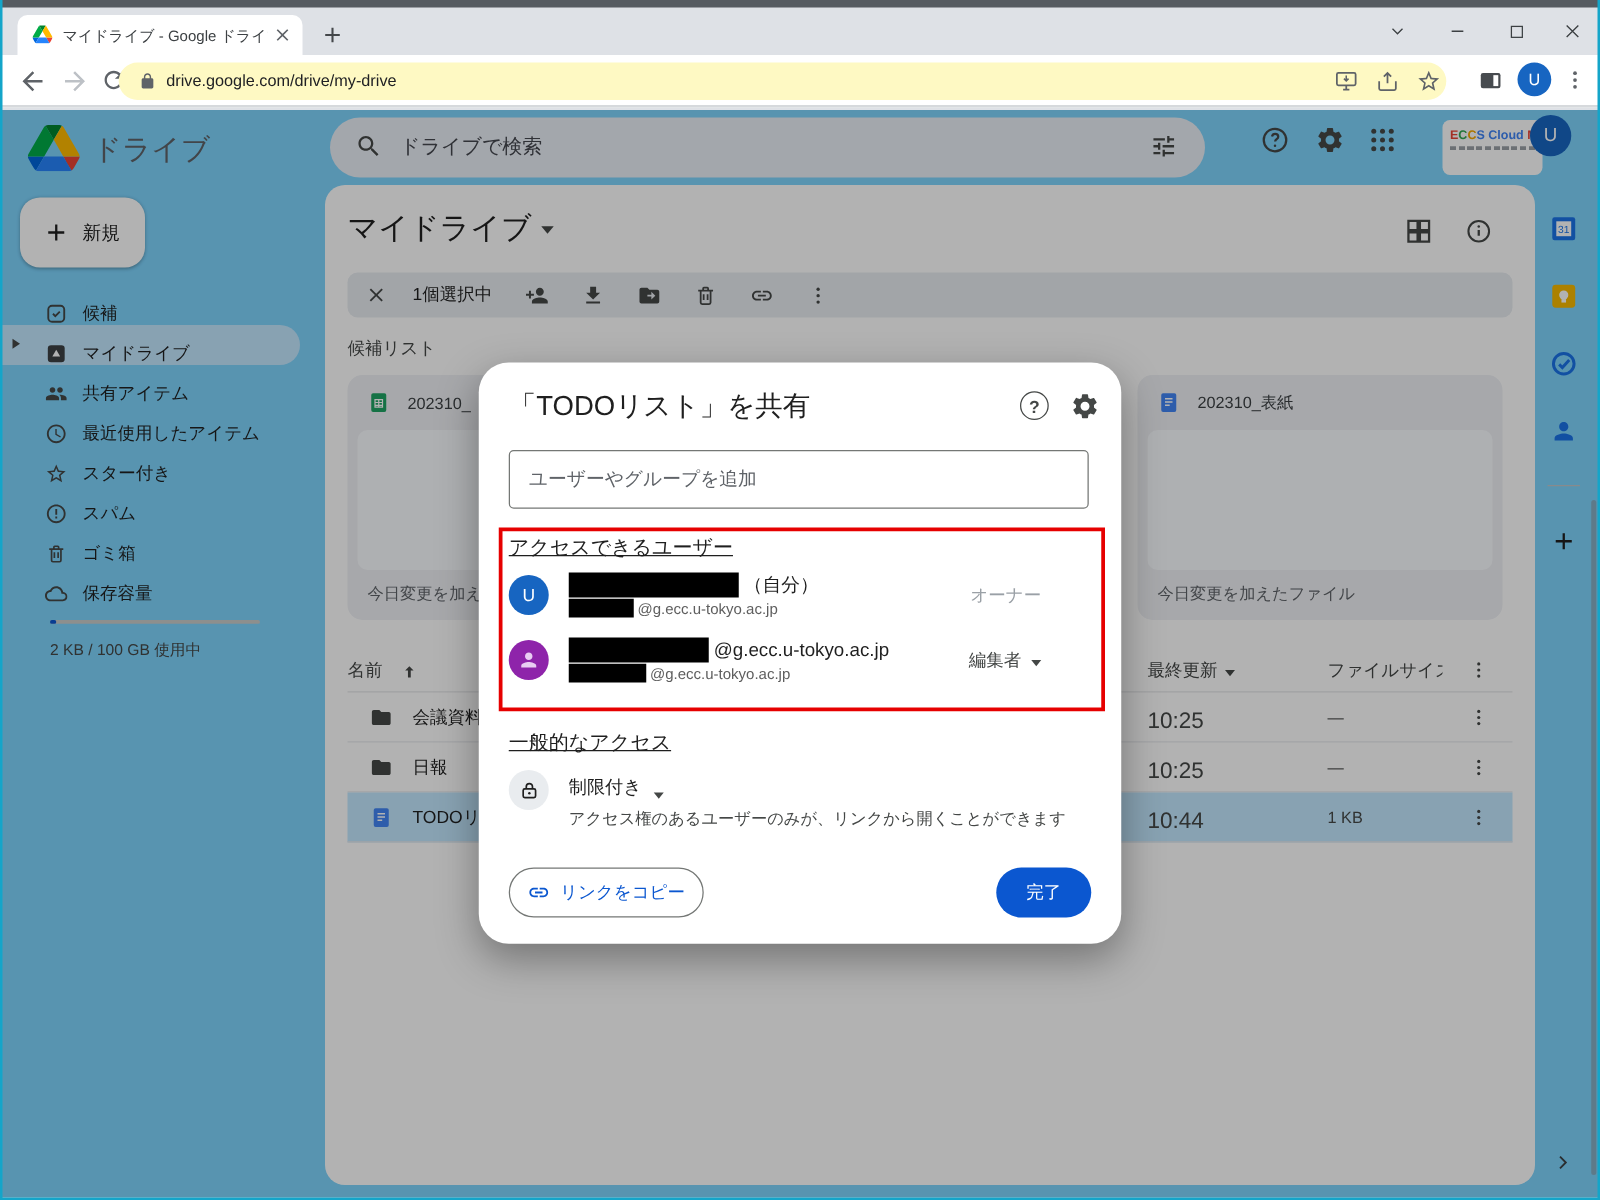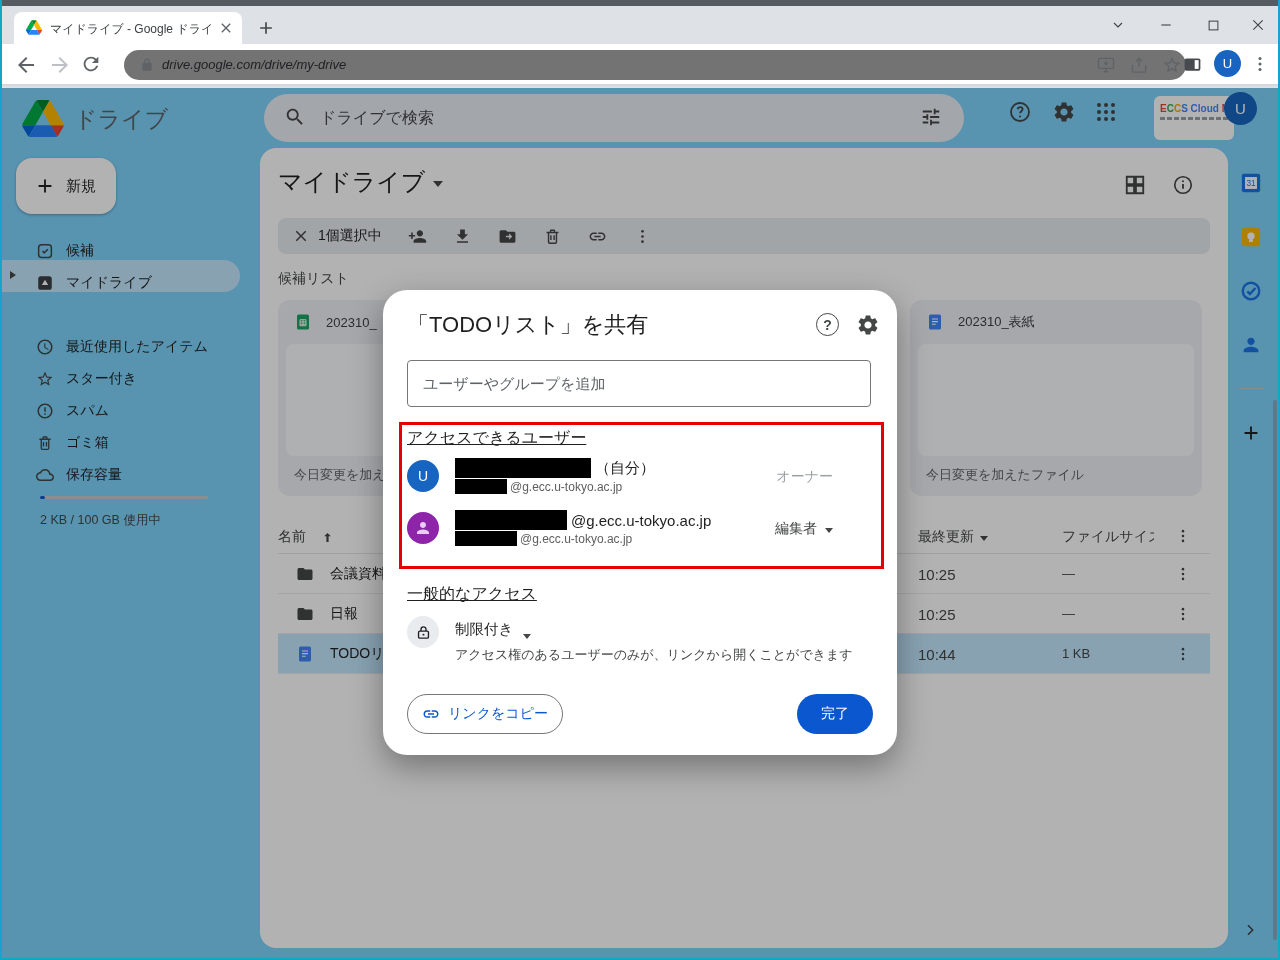--- a/index.html
+++ b/index.html
@@ -19,21 +19,21 @@
   .tab { position:absolute; left:14px; top:6px; width:228px; height:32px; background:#FFFFFF; border-radius:8px 8px 0 0; }
   .tab-fav { position:absolute; left:12px; top:8px; }
   .tab-title { position:absolute; left:36px; top:9px; width:164px; font-size:12px; color:#3C4043; white-space:nowrap; overflow:hidden; }
   .tab-close { position:absolute; left:204px; top:8px; width:16px; height:16px; color:#5F6368; }
   .newtab-btn { position:absolute; left:256px; top:12px; width:20px; height:20px; color:#44474A; }
   .winctl { position:absolute; top:8px; width:28px; height:22px; display:flex; align-items:center; justify-content:center; color:#3C4043; }
   .wc-restore-down { left:1104px; } .wc-min { left:1152px; } .wc-max { left:1199px; } .wc-close { left:1244px; }
 
   .toolbar { position:absolute; left:0; top:44px; width:1280px; height:42px; background:#FFFFFF; border-bottom:2px solid #D6D9DC; }
   .nav-btn { position:absolute; top:9px; width:24px; height:24px; }
-  .omnibox { position:absolute; left:124px; top:6px; width:1062px; height:30px; border-radius:15px; background:#737373;font-style:italic; }
+  .omnibox { position:absolute; left:95px; top:6px; width:1062px; height:30px; border-radius:15px; background:#fef9c3; }
   .omni-lock { position:absolute; left:16px; top:8px; }
   .omni-url { position:absolute; left:38px; top:7px; font-size:13px; color:#202124; }
   .omni-ic { position:absolute; top:5px; width:20px; height:20px; color:#5F6368; }
   .chrome-avatar { position:absolute; left:1214px; top:6px; width:27px; height:27px; border-radius:50%; background:#1765C1; color:#fff; font-size:13px; display:flex; align-items:center; justify-content:center; }
 
   
   .page { position:absolute; left:0; top:88px; width:1280px; height:870px; background:#7dd3fc; filter:brightness(0.70); z-index:1; }
 
   .dr-header { position:absolute; left:0; top:0; width:1280px; height:60px; }
   .dr-logo { position:absolute; left:22px; top:12px; }
@@ -61,39 +61,39 @@
   .storage-fill { width:5px; height:3px; background:#0B57D0; border-radius:2px; }
   .storage-text { position:absolute; left:40px; top:424px; font-size:12.5px; color:#444746; }
 
   
   .panel { position:absolute; left:260px; top:60px; width:968px; height:800px; background:#FFFFFF; border-radius:16px; }
   .panel-title { position:absolute; left:18px; top:18px; font-size:24px; color:#1F1F1F; display:flex; align-items:center; gap:8px; }
   .title-caret { width:0; height:0; border-top:6px solid #444746; border-left:5px solid transparent; border-right:5px solid transparent; margin-top:4px; }
   .pt-ic { position:absolute; top:26px; width:24px; height:24px; color:#444746; }
   .selbar { position:absolute; left:18px; top:70px; width:932px; height:36px; background:#E7EBF0; border-radius:8px; display:flex; align-items:center; }
   .selbar .sb-x { margin-left:14px; width:18px; height:18px; color:#444746; }
-  .sel-count { margin-left:8px; font-size:14px; color:#1F1F1F; white-space:nowrap; }
+  .sel-count { margin-left:20px; font-size:14px; color:#1F1F1F; white-space:nowrap; }
   .sb-ic { margin-left:26px; width:19px; height:19px; color:#444746; }
   .sugg-label { position:absolute; left:18px; top:122px; font-size:14px; color:#444746; }
   .card { position:absolute; top:152px; width:292px; height:196px; background:#EEF0F4; border-radius:12px; }
   .card .c-head { position:absolute; left:16px; top:13px; display:flex; align-items:center; gap:14px; }
   .card .c-name { font-size:13px; color:#3C4043; }
   .card .c-preview { position:absolute; left:8px; top:44px; width:276px; height:112px; background:#F9FBFE; border-radius:8px; }
   .card .c-footer { position:absolute; left:16px; top:166px; font-size:13px; color:#5F6368; }
 
   .tbl-head { position:absolute; left:18px; top:372px; width:932px; height:34px; border-bottom:1px solid #E3E5E8; font-size:14px; color:#444746; }
   .th-name { position:absolute; left:0; top:8px; display:flex; gap:14px; align-items:center; }
   .th-mod { position:absolute; left:640px; top:8px; display:flex; gap:6px; align-items:center; }
   .th-size { position:absolute; left:784px; top:8px; width:92px; overflow:hidden; white-space:nowrap; }
   .th-more { position:absolute; left:896px; top:7px; width:18px; height:18px; color:#444746; }
   .trow { position:absolute; left:18px; width:932px; height:40px; border-bottom:1px solid #E8EAED; font-size:14px; color:#1F1F1F; }
   .trow.sel { background:#C2E7FF; }
   .tr-ic { position:absolute; left:18px; top:11px; width:18px; height:18px; }
   .tr-name { position:absolute; left:52px; top:11px; white-space:nowrap; }
-  .tr-mod { position:absolute; left:640px; top:12px; font-size:15px; color:#444746; }
+  .tr-mod { position:absolute; left:640px; top:12px; font-size:18px; color:#444746; }
   .tr-size { position:absolute; left:784px; top:12px; font-size:13px; color:#444746; }
   .tr-more { position:absolute; left:896px; top:11px; width:18px; height:18px; color:#444746; }
 
   
   .rail-ic { position:absolute; left:1240px; width:22px; height:22px; }
   .rail-div { position:absolute; left:1238px; top:300px; width:26px; height:1px; background:#C2C5C8; }
   .rail-plus { position:absolute; left:1240px; top:334px; width:22px; height:22px; color:#1F1F1F; }
   .rail-chevron { position:absolute; left:1242px; top:834px; width:16px; height:16px; color:#3C4043; }
   .pg-scroll { position:absolute; left:1273px; top:312px; width:4px; height:540px; background:#8E9094; opacity:.55; border-radius:2px; }
 
@@ -311,20 +311,28 @@
   <div class="nav-item active" style="top:172px">
     <span class="nav-caret"></span>
     <span class="nico">
         <svg viewBox="0 0 24 24" width="18" height="18">
           <rect x="3" y="3" width="18" height="18" rx="3.5" fill="#3C4043"></rect>
           <path d="M12 7.6l4.2 7.2H7.8z" fill="#FFFFFF"></path>
         </svg>
       </span>
     <span class="nlabel">マイドライブ</span>
   </div>
+  <div class="nav-item" style="top:204px">
+    <span class="nico">
+        <svg viewBox="0 0 24 24" width="18" height="18" fill="currentColor">
+          <path d="M16 11c1.7 0 3-1.3 3-3s-1.3-3-3-3-3 1.3-3 3 1.3 3 3 3zm-8 0c1.7 0 3-1.3 3-3S9.7 5 8 5 5 6.3 5 8s1.3 3 3 3zm0 2c-2.3 0-7 1.2-7 3.5V19h14v-2.5c0-2.3-4.7-3.5-7-3.5zm8 0c-.3 0-.6 0-1 .1 1.2.8 2 1.9 2 3.4V19h6v-2.5c0-2.3-4.7-3.5-7-3.5z"></path>
+        </svg>
+      </span>
+    <span class="nlabel">共有アイテム</span>
+  </div>
   <div class="nav-item" style="top:236px">
     <span class="nico">
         <svg viewBox="0 0 24 24" width="18" height="18" fill="currentColor">
           <path d="M12 2C6.5 2 2 6.5 2 12s4.5 10 10 10 10-4.5 10-10S17.5 2 12 2zm0 18c-4.4 0-8-3.6-8-8s3.6-8 8-8 8 3.6 8 8-3.6 8-8 8zm.5-13H11v6l5.2 3.1.8-1.2-4.5-2.7V7z"></path>
         </svg>
       </span>
     <span class="nlabel">最近使用したアイテム</span>
   </div>
   <div class="nav-item" style="top:268px">
     <span class="nico">

